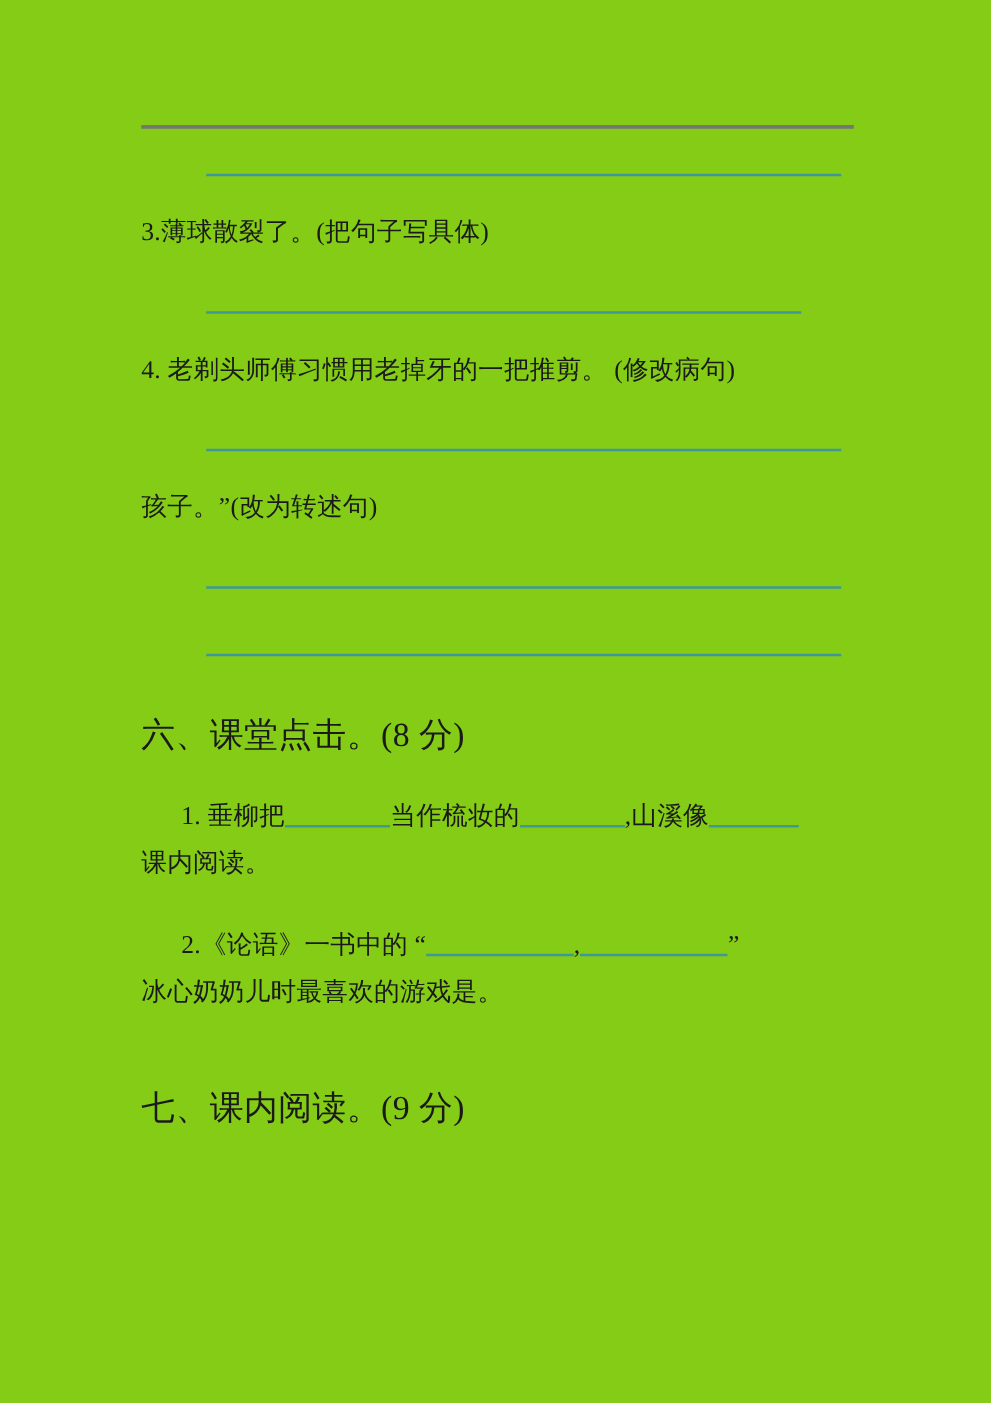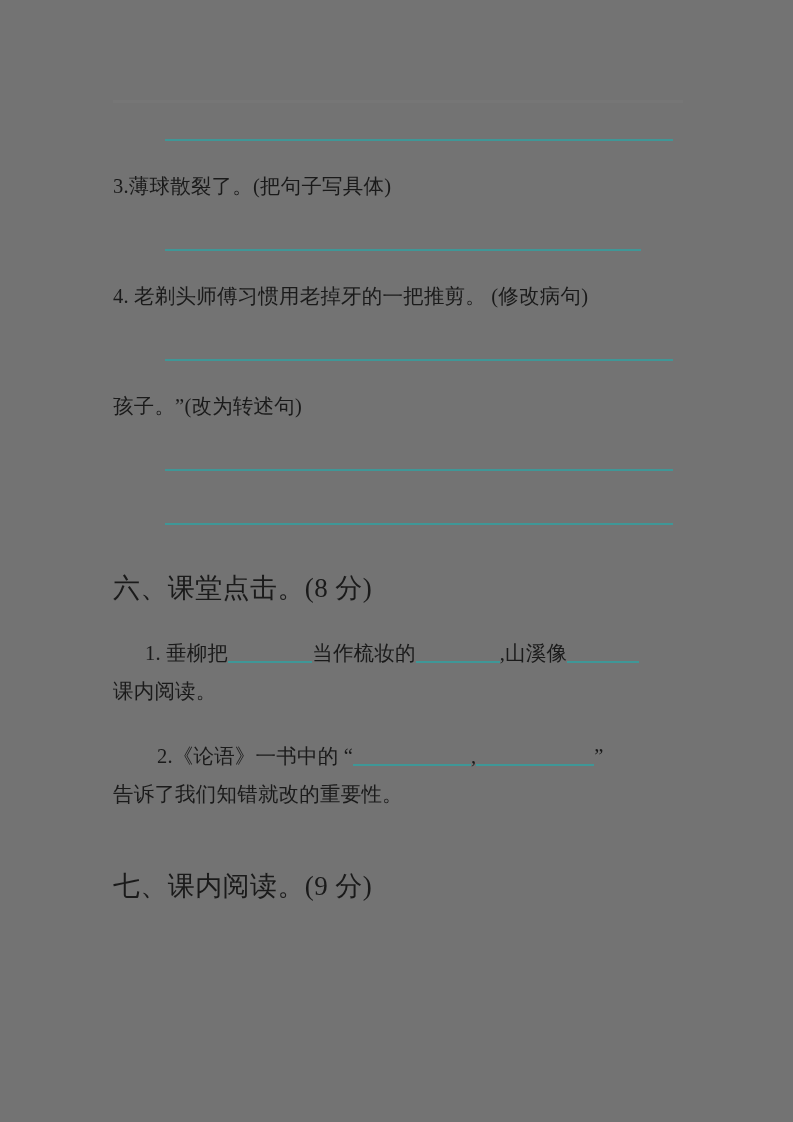--- a/index.html
+++ b/index.html
@@ -14,21 +14,21 @@
     font-family: "Liberation Serif", "DejaVu Serif", serif;
     color: #1a1a1a;
     overflow: hidden;
   }
 
   .page {
     position: absolute;
     left: 0; top: 0;
     width: 793px;
     height: 1122px;
-    background: #737373;
+    background: #84cc16;
   }
 
   
   .content {
     position: absolute;
     left: 113px;
     top: 100px;
     width: 570px;
   }
 
@@ -136,22 +136,22 @@
     <div class="q-block">
       <span class="indent-wrap" style="display:inline">
         <span style="margin-left:32px">1.  垂柳把</span><span class="blank b-md"></span><span>当作梳妆的</span><span class="blank b-md"></span><span>,山溪像</span><span class="blank b-sm"></span>
       </span>
       <div class="noindent">课内阅读。</div>
     </div>
 
     <div class="gap-sm"></div>
 
     <div class="q-block">
-      <span style="margin-left:44px">2.《论语》一书中的 “</span><span class="blank b-xl"></span><span>,</span><span class="blank b-xl"></span><span>”</span>
-      <div class="noindent">告诉了我们知错就改的重要性。</div>
+      <span style="margin-left:32px">2.《论语》一书中的 “</span><span class="blank b-xl"></span><span>,</span><span class="blank b-xl"></span><span>”</span>
+      <div class="noindent">冰心奶奶儿时最喜欢的游戏是。</div>
     </div>
 
     <div class="gap-sm"></div>
 
 
     <div class="gap-sm"></div>
 
     <div class="section-head">七、课内阅读。(9 分)</div>
 
   </div>

